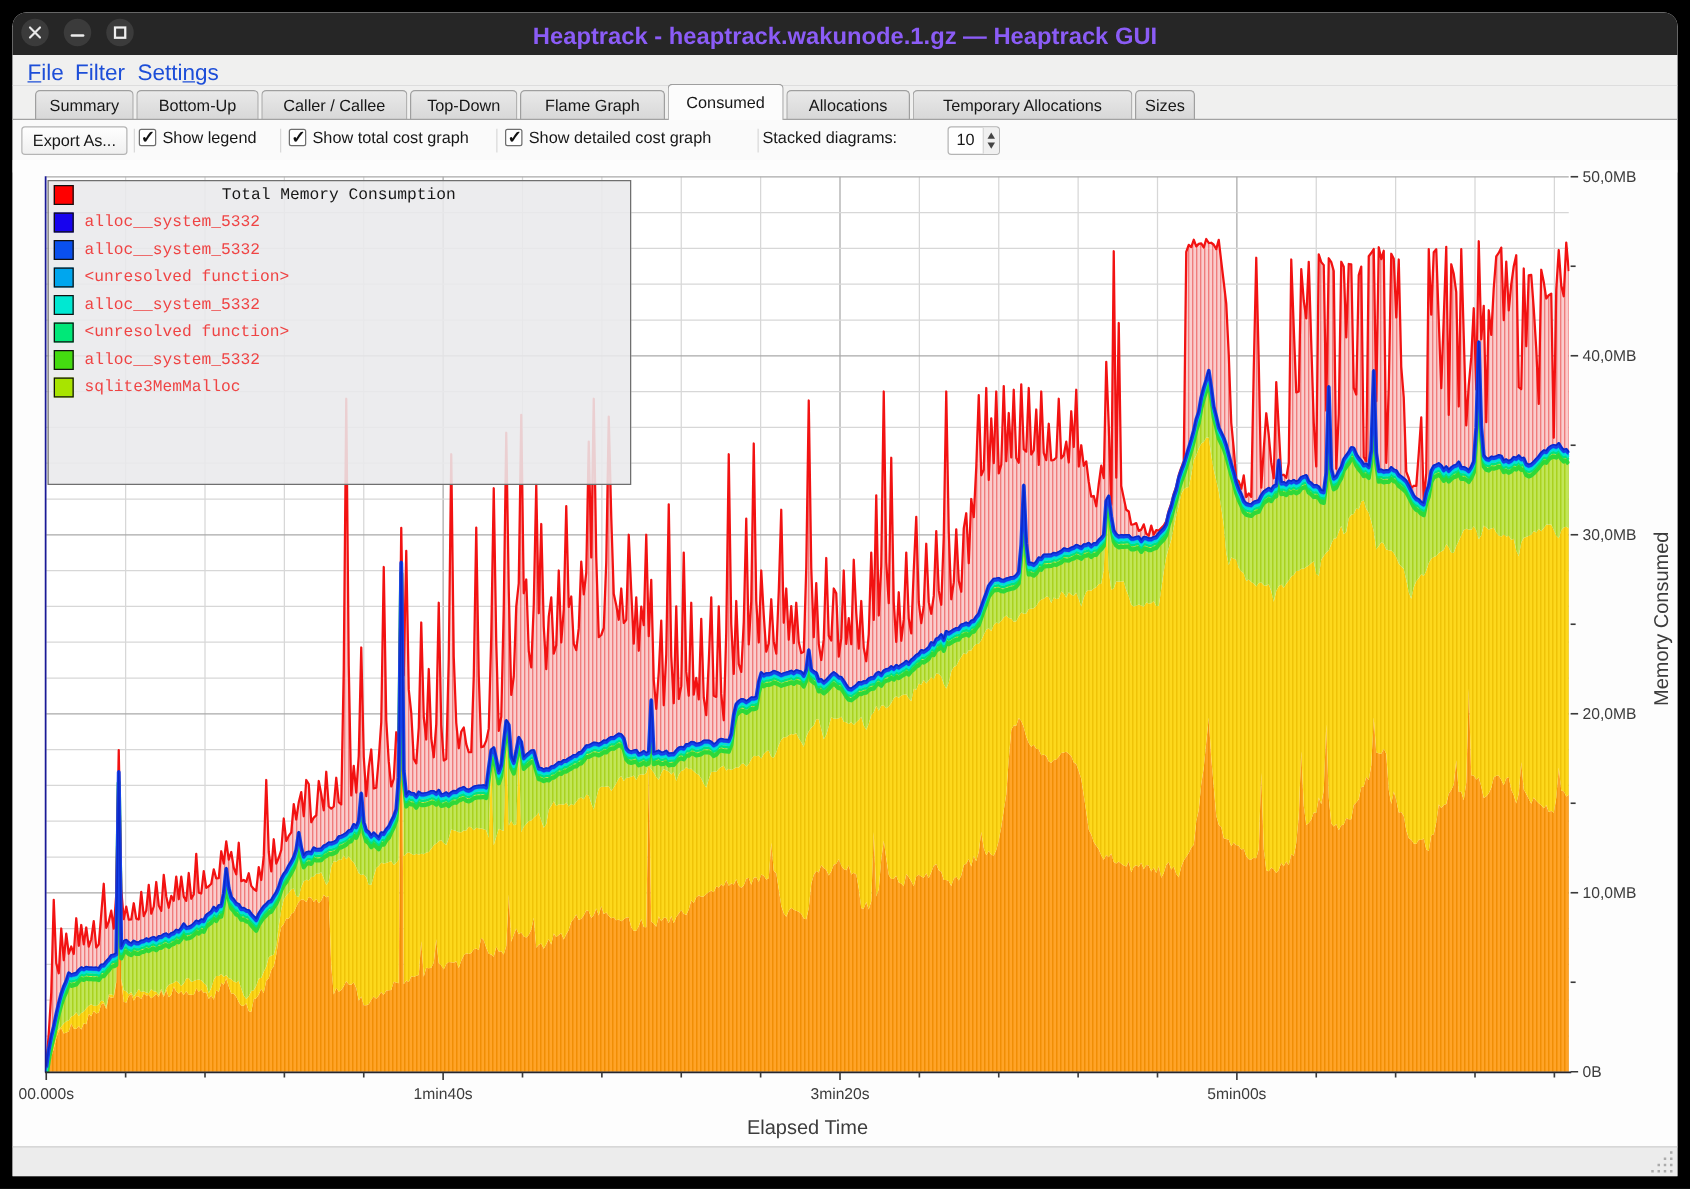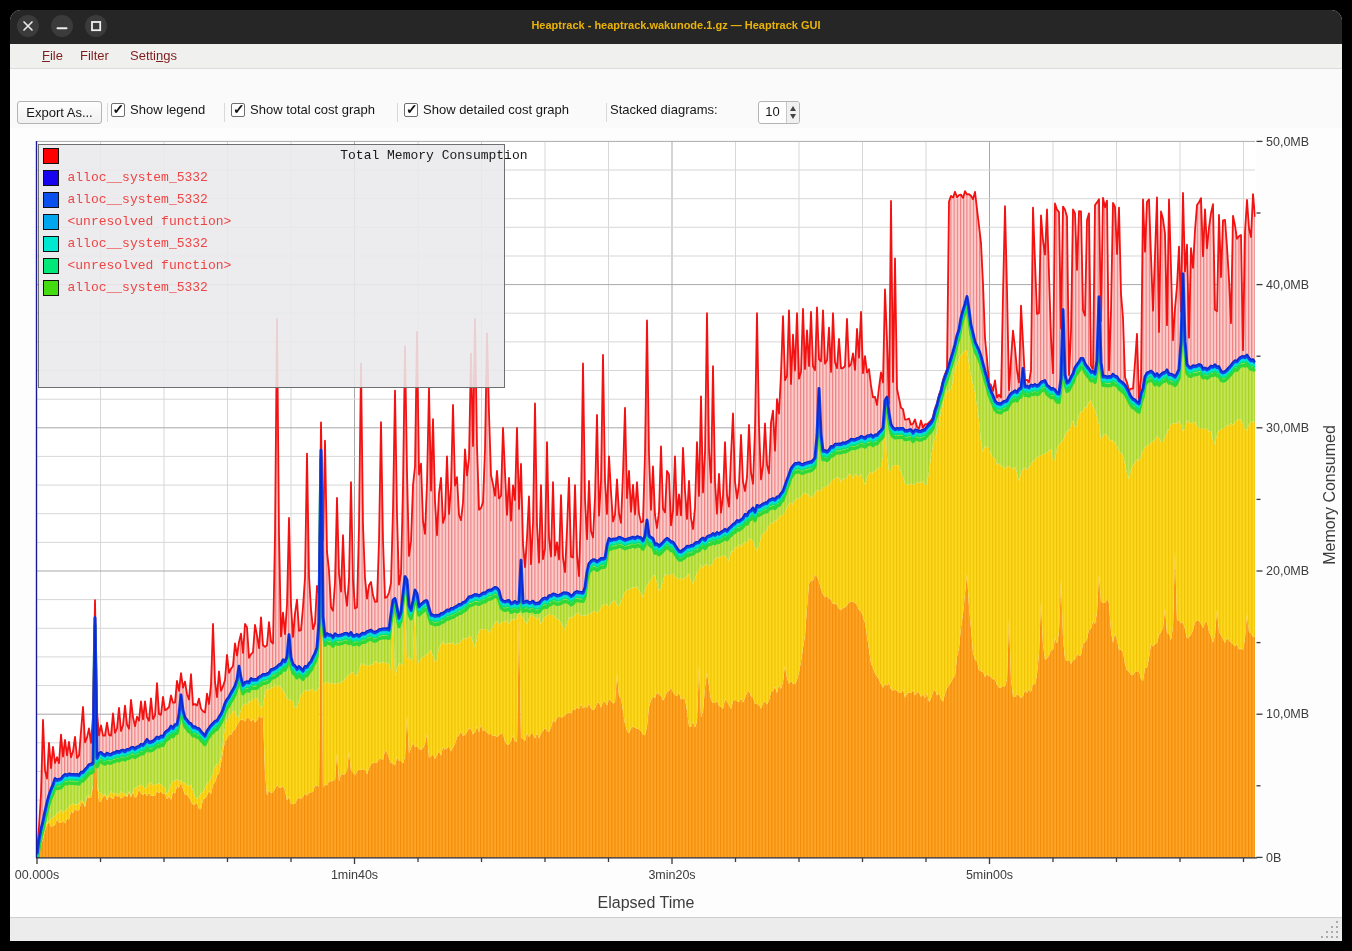--- a/index.html
+++ b/index.html
@@ -1,20 +1,20 @@
 <!DOCTYPE html>
 <html><head><meta charset="utf-8">
 <style>
 * { margin:0; padding:0; box-sizing:border-box; }
 html,body { width:1352px; height:951px; background:#000; font-family:"Liberation Sans", sans-serif; overflow:hidden; }
 #win { position:absolute; left:10px; top:10px; width:1332px; height:931px; background:#fafafa; border-radius:11px 11px 0 0; overflow:hidden; }
 #titlebar { position:absolute; left:0; top:0; width:100%; height:34px; background:#262626; }
-#title { position:absolute; width:100%; text-align:center; top:8.5px; color:#eab308; font-size:11px; font-weight:bold; }
+#title { position:absolute; width:100%; text-align:center; top:8.5px; color:#8b5cf6; font-size:19px; font-weight:bold; }
 #menubar { position:absolute; left:0; top:34px; width:100%; height:25px; background:#f0f0ef; border-bottom:1px solid #dddddd; }
-.mi { position:absolute; top:4px; font-size:13px; color:#7f1d1d;margin-left:20px; }
+.mi { position:absolute; top:4px; font-size:18px; color:#1d4ed8; }
 #tabbar { position:absolute; left:0; top:59px; width:100%; height:27px; background:#f0f0ef; }
 #tabline { position:absolute; left:0; top:26px; width:100%; height:1px; background:#a2a2a2; }
 .tab { position:absolute; top:2.5px; height:24px; background:linear-gradient(#e9e9e9,#d7d7d7); border:1px solid #9f9f9f; border-bottom:none; border-radius:4px 4px 0 0; font-size:13px; color:#171717; text-align:center; line-height:23px; }
 .tab.active { top:-2px; height:29px; background:#fcfcfc; line-height:27px; z-index:5; }
 #toolbar { position:absolute; left:0; top:86px; width:100%; height:42px; background:#fafafa; }
 #exportbtn { position:absolute; left:7px; top:5px; width:85px; height:23px; background:linear-gradient(#fefefe,#f0f0f0); border:1px solid #b4b4b4; border-radius:3px; font-size:13px; color:#171717; text-align:center; line-height:21px; }
 .tsep { position:absolute; top:7px; width:1px; height:19px; background:#d9d9d9; }
 .cb { position:absolute; top:7px; width:14px; height:14px; background:#fff; border:1px solid #6e6e6e; border-radius:2px; }
 .cb:after { content:"\2713"; position:absolute; left:1px; top:-3px; font-size:14px; font-weight:bold; color:#111; }
 .cblab { position:absolute; top:6px; font-size:13px; color:#171717; }
@@ -25,41 +25,53 @@
 #spin .dn { position:absolute; right:3px; bottom:4px; width:0; height:0; border-left:3.5px solid transparent; border-right:3.5px solid transparent; border-top:5px solid #444; }
 #chartbg { position:absolute; left:0; top:118px; width:100%; height:789px; background:#fdfdfd; }
 #statusbar { position:absolute; left:0; bottom:0; width:100%; height:24px; background:#ececec; border-top:1px solid #cfcfcf; }
 #grip { position:absolute; right:4px; bottom:3px; width:2px; height:2px; background:#ababab;
   box-shadow: 0 0 #ababab, -5px 0 #ababab, -10px 0 #ababab, -15px 0 #ababab,
               0 -5px #ababab, -5px -5px #ababab, -10px -5px #ababab,
               0 -10px #ababab, -5px -10px #ababab, 0 -15px #ababab; }
 #legend { position:absolute; left:37.5px; top:144px; width:467px; height:244px; background:rgba(233,233,236,0.88); border:1px solid #6f6f6f; font-family:"Liberation Mono", monospace; z-index:10; }
 .lr { position:relative; height:22px; }
 .sw { position:absolute; left:4px; top:2.5px; width:16px; height:16px; border:1px solid #111; }
-.hdr { position:absolute; left:0; width:100%; text-align:right; top:3px; font-size:13px; color:#171717;margin-left:24px; }
+.hdr { position:absolute; left:0; width:100%; text-align:center; top:3px; font-size:13px; color:#171717; }
 .lt { position:absolute; left:29px; top:3px; font-size:13px; color:#ef4444; }
 svg text { font-family:"Liberation Sans", sans-serif; }
 </style></head>
 <body>
 <div id="win">
   <div id="titlebar">
     <div id="title">Heaptrack - heaptrack.wakunode.1.gz — Heaptrack GUI</div>
     <svg style="position:absolute;left:0;top:0" width="120" height="34">
       <circle cx="18" cy="16" r="11" fill="#3b3b3b"></circle>
       <circle cx="52" cy="16" r="11" fill="#3b3b3b"></circle>
       <circle cx="86" cy="16" r="11" fill="#3b3b3b"></circle>
       <path d="M14 12 L22 20 M22 12 L14 20" stroke="#e8e8e8" stroke-width="1.7" stroke-linecap="round"></path>
       <path d="M47.5 18.3 L56.5 18.3" stroke="#ececec" stroke-width="2.0" stroke-linecap="round"></path>
       <rect x="82" y="12" width="8.2" height="8.2" fill="none" stroke="#f0f0f0" stroke-width="1.8"></rect>
     </svg>
   </div>
   <div id="menubar">
     <span class="mi" style="left:12px"><u>F</u>ile</span>
     <span class="mi" style="left:50px">Filter</span>
     <span class="mi" style="left:100px">Setti<u>n</u>gs</span>
+  </div>
+  <div id="tabbar">
+    <div class="tab" style="left:18px;width:79px">Summary</div>
+<div class="tab" style="left:99px;width:98px">Bottom-Up</div>
+<div class="tab" style="left:199px;width:117px">Caller / Callee</div>
+<div class="tab" style="left:318px;width:86px">Top-Down</div>
+<div class="tab" style="left:406px;width:116px">Flame Graph</div>
+<div class="tab active" style="left:524px;width:93px">Consumed</div>
+<div class="tab" style="left:619px;width:99px">Allocations</div>
+<div class="tab" style="left:720px;width:176px">Temporary Allocations</div>
+<div class="tab" style="left:898px;width:48px">Sizes</div>
+    <div id="tabline"></div>
   </div>
   <div id="toolbar">
     <div id="exportbtn">Export As...</div>
     <div class="tsep" style="left:97px"></div>
     <div class="cb" style="left:100.5px"></div>
     <div class="cblab" style="left:120px">Show legend</div>
     <div class="tsep" style="left:214px"></div>
     <div class="cb" style="left:221px"></div>
     <div class="cblab" style="left:240px">Show total cost graph</div>
     <div class="tsep" style="left:387px"></div>
@@ -227,12 +239,16 @@
       <span class="lt">alloc__system_5332</span>
     </div>
 <div class="lr">
       <span class="sw" style="background:#00E878"></span>
       <span class="lt">&lt;unresolved function&gt;</span>
     </div>
 <div class="lr">
       <span class="sw" style="background:#44DC10"></span>
       <span class="lt">alloc__system_5332</span>
     </div>
+<div class="lr">
+      <span class="sw" style="background:#A8E400"></span>
+      <span class="lt">sqlite3MemMalloc</span>
+    </div>
 </div>
 </body></html>

